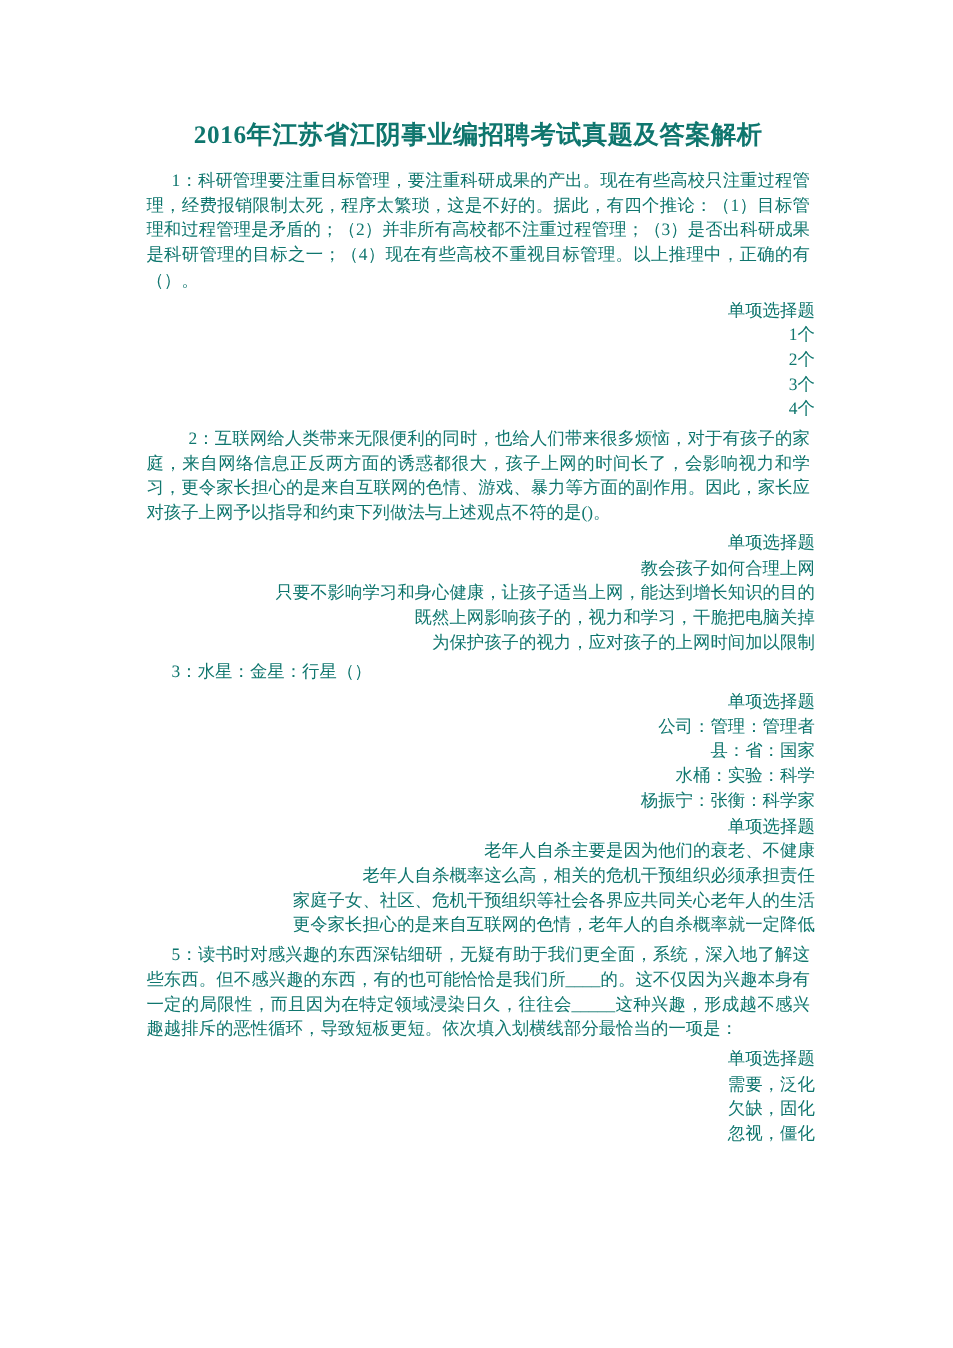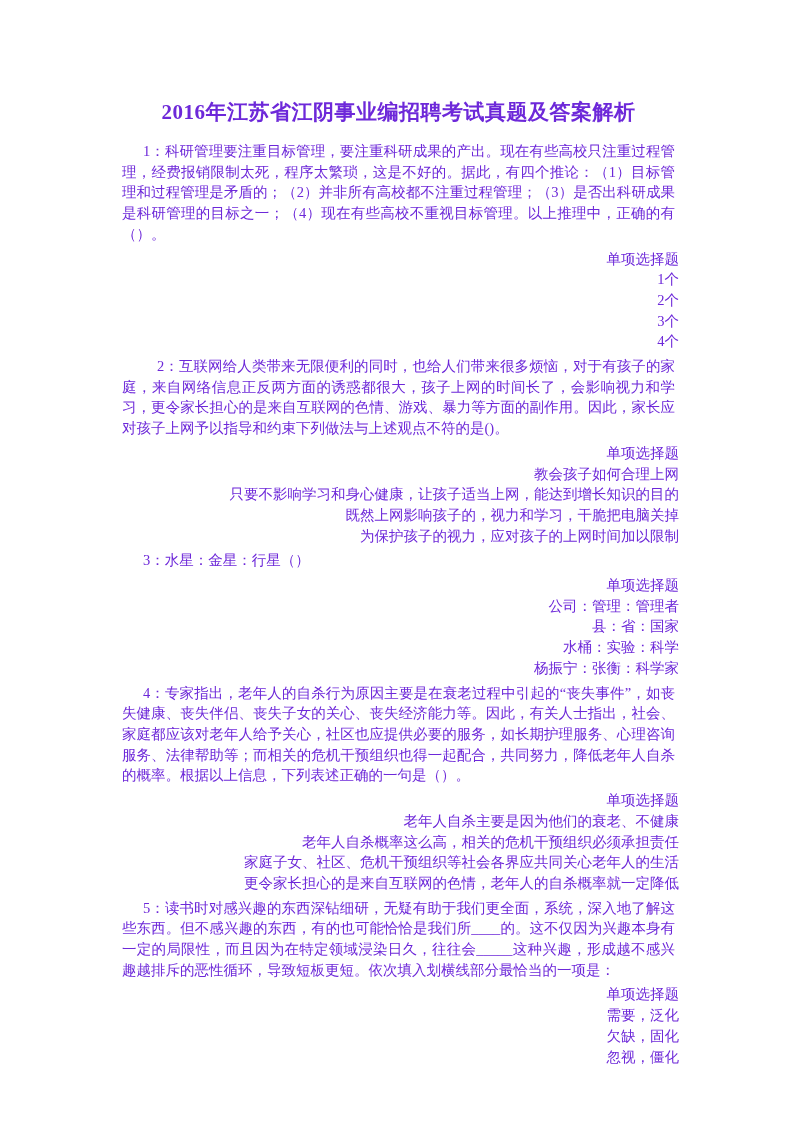--- a/index.html
+++ b/index.html
@@ -6,21 +6,21 @@
     margin: 0;
     padding: 0;
     background: #ffffff;
   }
   .page {
     position: relative;
     width: 794px;
     height: 1123px;
     box-sizing: border-box;
     background: #ffffff;
-    color: #6d28d9;
+    color: #0f766e;
     padding: 99px 115px 40px 118px;
     font-family: "Liberation Serif", "DejaVu Serif", serif;
     font-size: 14.5px;
     line-height: 20.7px;
     overflow: hidden;
   }
   .doc-title {
     margin: 0 0 15px 0;
     font-size: 21px;
     line-height: 27px;
@@ -68,21 +68,20 @@
   <section class="q-block">
     <p class="q-stem">3：水星：金星：行星（）</p>
     <p class="q-type">单项选择题</p>
     <p class="q-opt">公司：管理：管理者</p>
     <p class="q-opt">县：省：国家</p>
     <p class="q-opt">水桶：实验：科学</p>
     <p class="q-opt">杨振宁：张衡：科学家</p>
   </section>
 
   <section class="q-block">
-    <p class="q-stem">4：专家指出，老年人的自杀行为原因主要是在衰老过程中引起的“丧失事件”，如丧失健康、丧失伴侣、丧失子女的关心、丧失经济能力等。因此，有关人士指出，社会、家庭都应该对老年人给予关心，社区也应提供必要的服务，如长期护理服务、心理咨询服务、法律帮助等；而相关的危机干预组织也得一起配合，共同努力，降低老年人自杀的概率。根据以上信息，下列表述正确的一句是（）。</p>
     <p class="q-type">单项选择题</p>
     <p class="q-opt">老年人自杀主要是因为他们的衰老、不健康</p>
     <p class="q-opt">老年人自杀概率这么高，相关的危机干预组织必须承担责任</p>
     <p class="q-opt">家庭子女、社区、危机干预组织等社会各界应共同关心老年人的生活</p>
     <p class="q-opt">更令家长担心的是来自互联网的色情，老年人的自杀概率就一定降低</p>
   </section>
 
   <section class="q-block">
     <p class="q-stem">5：读书时对感兴趣的东西深钻细研，无疑有助于我们更全面，系统，深入地了解这些东西。但不感兴趣的东西，有的也可能恰恰是我们所____的。这不仅因为兴趣本身有一定的局限性，而且因为在特定领域浸染日久，往往会_____这种兴趣，形成越不感兴趣越排斥的恶性循环，导致短板更短。依次填入划横线部分最恰当的一项是：</p>
     <p class="q-type">单项选择题</p>

